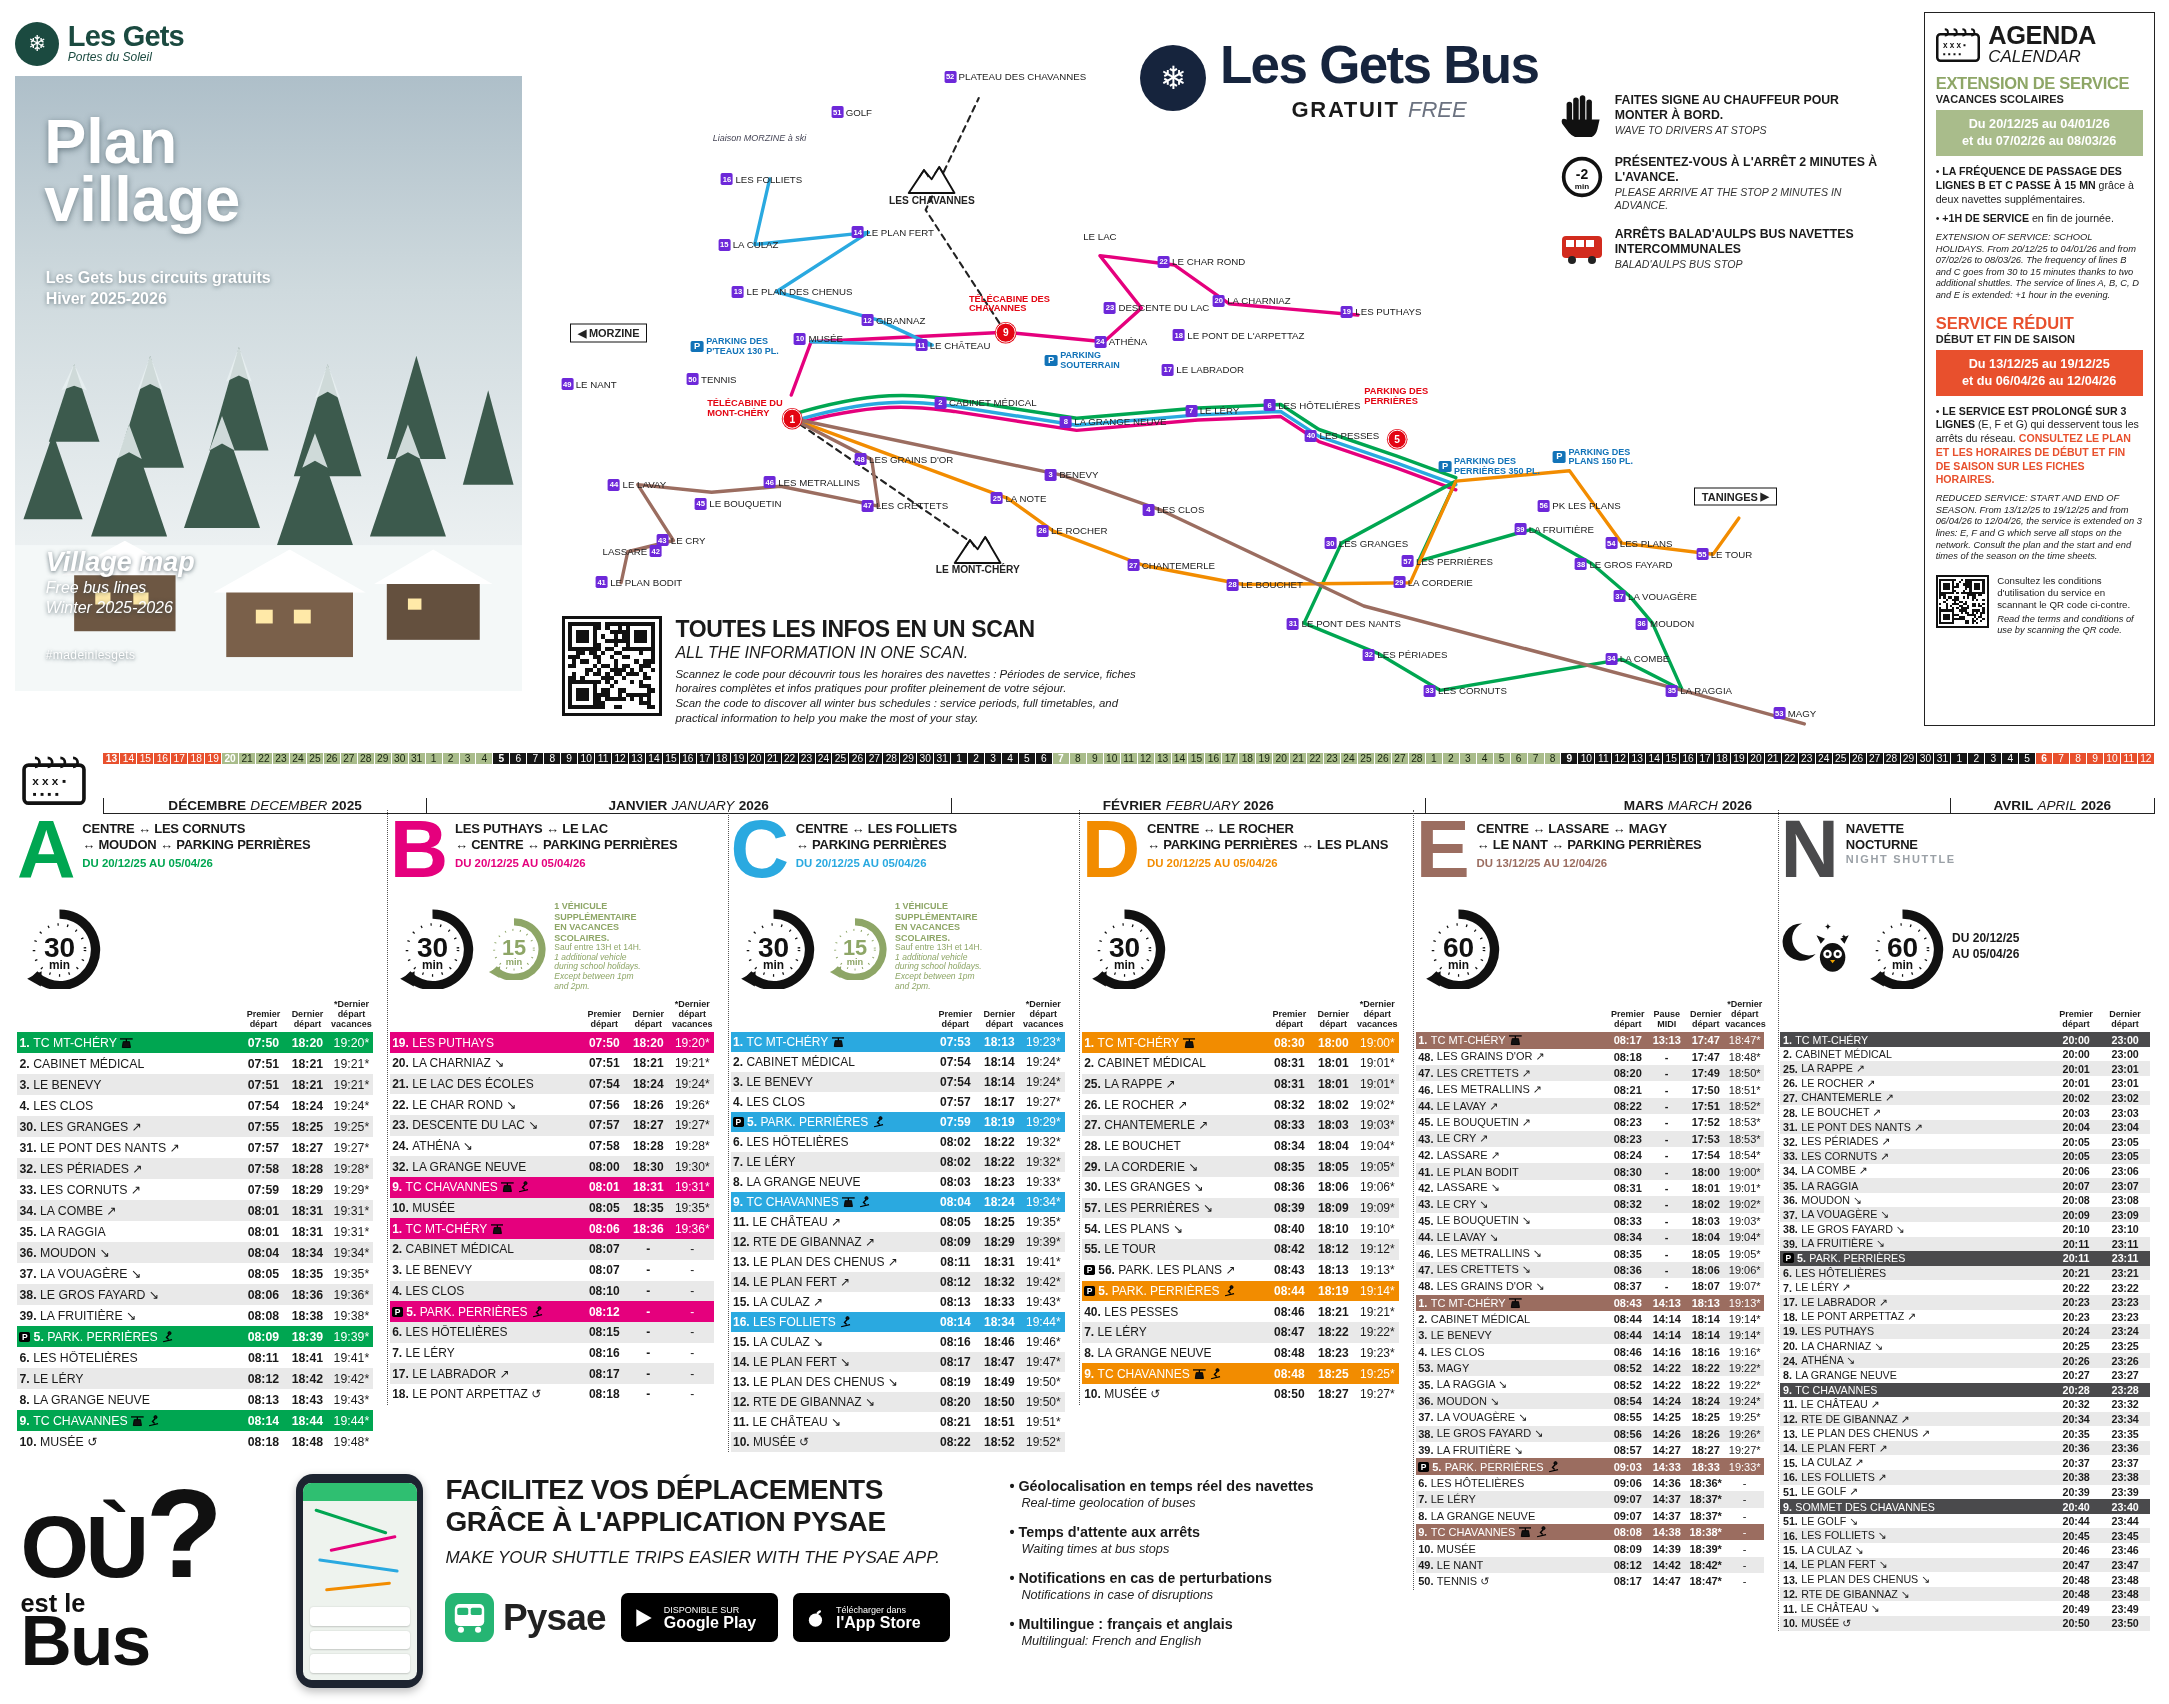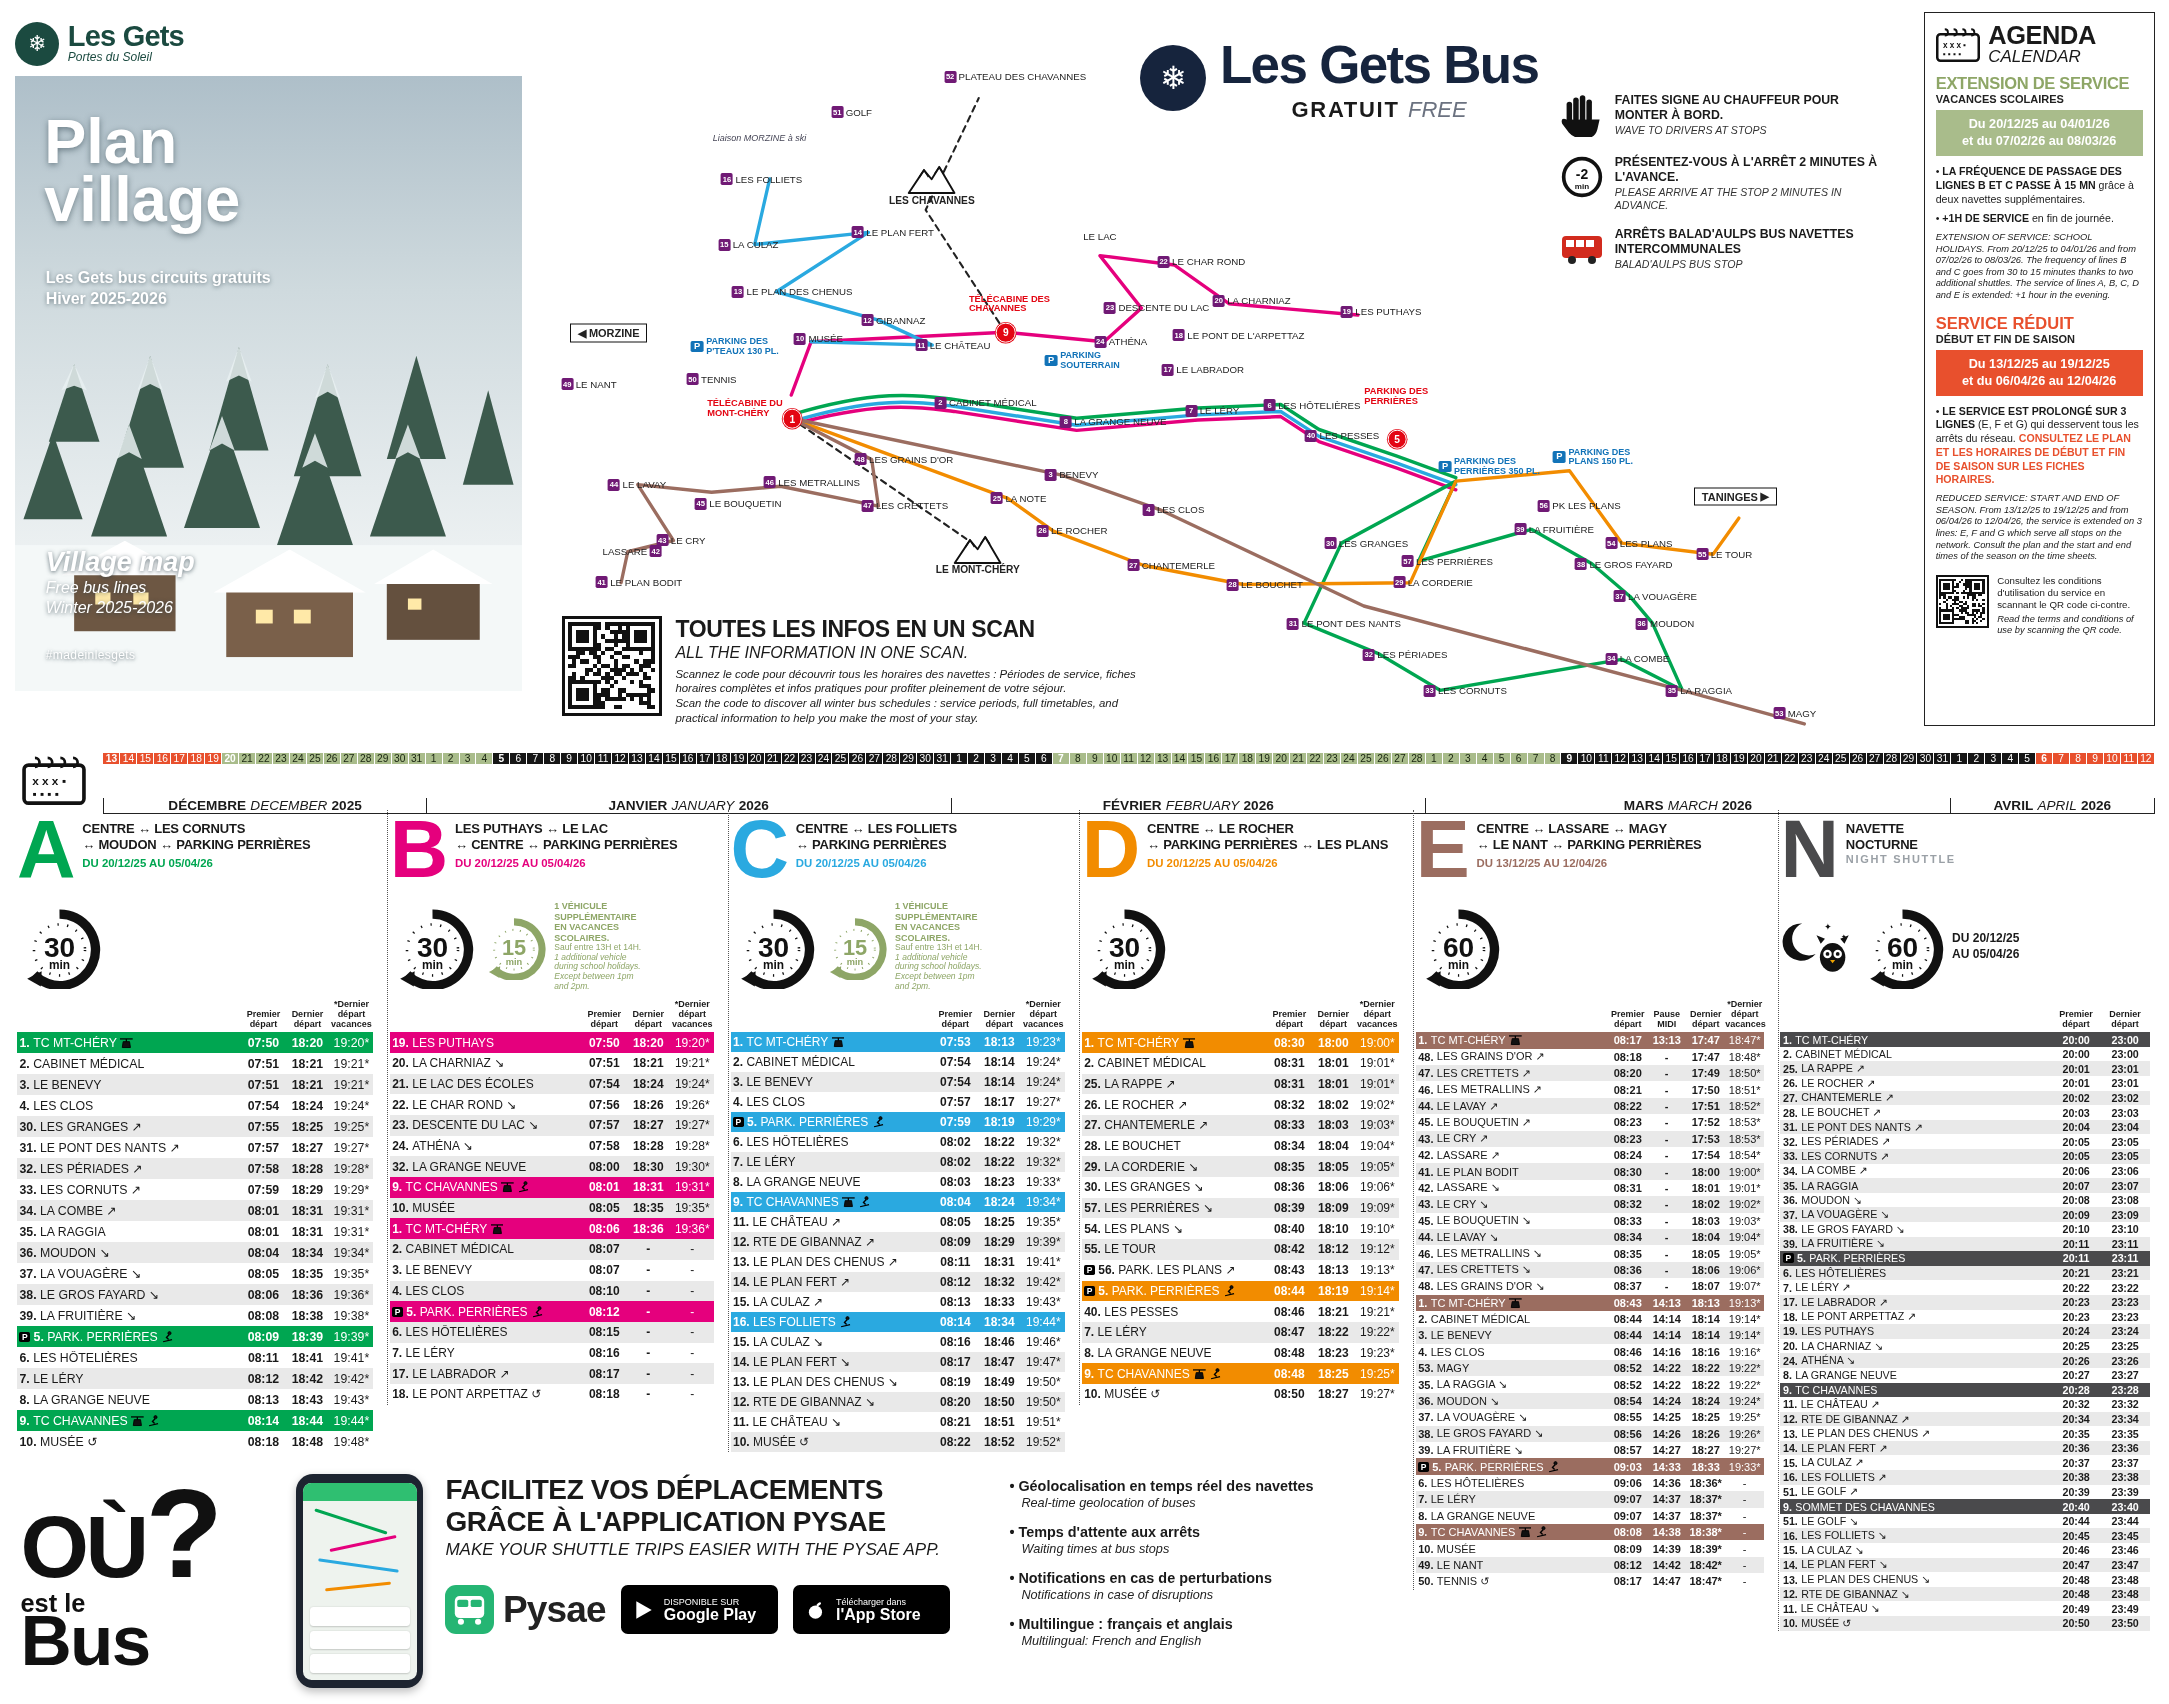--- a/index.html
+++ b/index.html
@@ -19,21 +19,21 @@
   .psub{position:absolute;top:192px;left:30.5px;color:#fff;font-size:16px;font-weight:bold;line-height:1.3;text-shadow:0 0.8px 4.2px rgba(40,60,70,.6);}
   .pcap{position:absolute;bottom:73px;left:30.5px;color:#fff;font-style:italic;text-shadow:0 0.8px 4.2px rgba(40,60,70,.7);}
   .pcap .c1{font-size:27px;font-weight:bold;}
   .pcap .c2{font-size:16px;line-height:1.25;}
   .ptag{position:absolute;bottom:29px;left:30.5px;color:#fff;font-size:12px;letter-spacing:0.4px;text-shadow:0 0.8px 3.4px rgba(40,60,70,.7);}
 
   
   .map{position:relative;flex:1;}
   .map svg.routes{position:absolute;inset:0;width:100%;height:100%;}
   .mlab{position:absolute;font-size:9.7px;font-weight:500;color:#222;white-space:nowrap;display:flex;align-items:center;gap:2.5px;transform:translate(-3.4px,-6px);}
-  .mlab .mk{background:#701a75;color:#fff;font-weight:bold;font-size:7.6px;min-width:12px;height:12px;display:inline-flex;align-items:center;justify-content:center;border-radius:1.7px;padding:0 0.8px;}
+  .mlab .mk{background:#6d28d9;color:#fff;font-weight:bold;font-size:7.6px;min-width:12px;height:12px;display:inline-flex;align-items:center;justify-content:center;border-radius:1.7px;padding:0 0.8px;}
   .mlab.red{color:#e30613;font-weight:bold;max-width:102px;white-space:normal;line-height:1.05;font-size:9.3px;}
   .mlab.bluep{color:#1273b8;font-weight:bold;font-size:9px;max-width:102px;white-space:normal;line-height:1.05;}
   .pb{background:#000;color:#fff;font-weight:bold;font-size:8.5px;padding:0 2.5px;border-radius:1.7px;display:inline-flex;align-items:center;justify-content:center;}
   .pbl{background:#1273b8;font-size:9.3px;padding:0.8px 3.4px;}
   .mlab.dir-l,.mlab.dir-r{border:1.7px solid #111;background:#fff;font-weight:bold;font-size:11px;padding:1.7px 6.8px;transform:translate(0,-8.5px);}
   .mlab.note{font-style:italic;color:#445;font-size:9px;}
   .mlab.mtn{flex-direction:column;gap:0;font-weight:bold;font-size:10.2px;}
   .mlab.mtn svg{width:54px;height:30.5px;}
   .hub{position:absolute;width:19.5px;height:19.5px;border-radius:50%;background:#e30613;border:1.7px solid #fff;box-shadow:0 0 0 0.8px #e30613;color:#fff;font-weight:bold;font-size:10.2px;display:flex;align-items:center;justify-content:center;transform:translate(-9.3px,-9.3px);}
   .gbrand{position:absolute;left:44%;top:3%;display:flex;align-items:center;gap:13.6px;}
@@ -144,21 +144,21 @@
   .oubus .r1 .q{font-size:127px;}
   .oubus .r2{font-size:25.4px;font-weight:bold;margin-top:8.5px;}
   .oubus .r3{font-size:71px;font-weight:bold;letter-spacing:-1.7px;}
   .phone{flex:none;width:127px;height:214px;background:#1d2430;border-radius:17px;padding:8.5px 6.8px;box-shadow:0 3.4px 8.5px rgba(0,0,0,.25);}
   .pscreen{width:100%;height:100%;background:#eef3ee;border-radius:8.5px;position:relative;overflow:hidden;}
   .pscreen .bar{height:18.6px;background:#2fbf71;}
   .pscreen .ln{position:absolute;height:2.5px;border-radius:1.7px;}
   .pscreen .card{position:absolute;left:6.8px;right:6.8px;height:18.6px;background:#fff;border-radius:3.4px;box-shadow:0 0.8px 1.7px rgba(0,0,0,.18);}
   .promo{flex:none;width:542px;}
   .promo .h1{font-size:28px;font-weight:bold;letter-spacing:-0.4px;line-height:1.12;}
-  .promo .h2{font-size:17px;font-style:italic;margin-top:3px;}
+  .promo .h2{font-size:17px;font-style:italic;margin-top:11px;}
   .appline{display:flex;align-items:center;gap:15.3px;margin-top:25.4px;}
   .pysae{display:flex;align-items:center;gap:8.5px;}
   .pysae svg{width:49px;height:49px;}
   .pysae .pt{font-size:37px;font-weight:bold;color:#222;letter-spacing:-0.8px;}
   .badge{background:#000;color:#fff;border-radius:6.8px;height:49px;min-width:157px;display:flex;align-items:center;gap:8.5px;padding:0 12px;}
   .badge svg{width:22px;height:22px;flex:none;}
   .badge .b1{font-size:9px;}
   .badge .b2{font-size:16px;font-weight:bold;line-height:1;}
   .benefits{flex:1;padding-top:3.4px;}
   .ben{margin-bottom:13.6px;}

